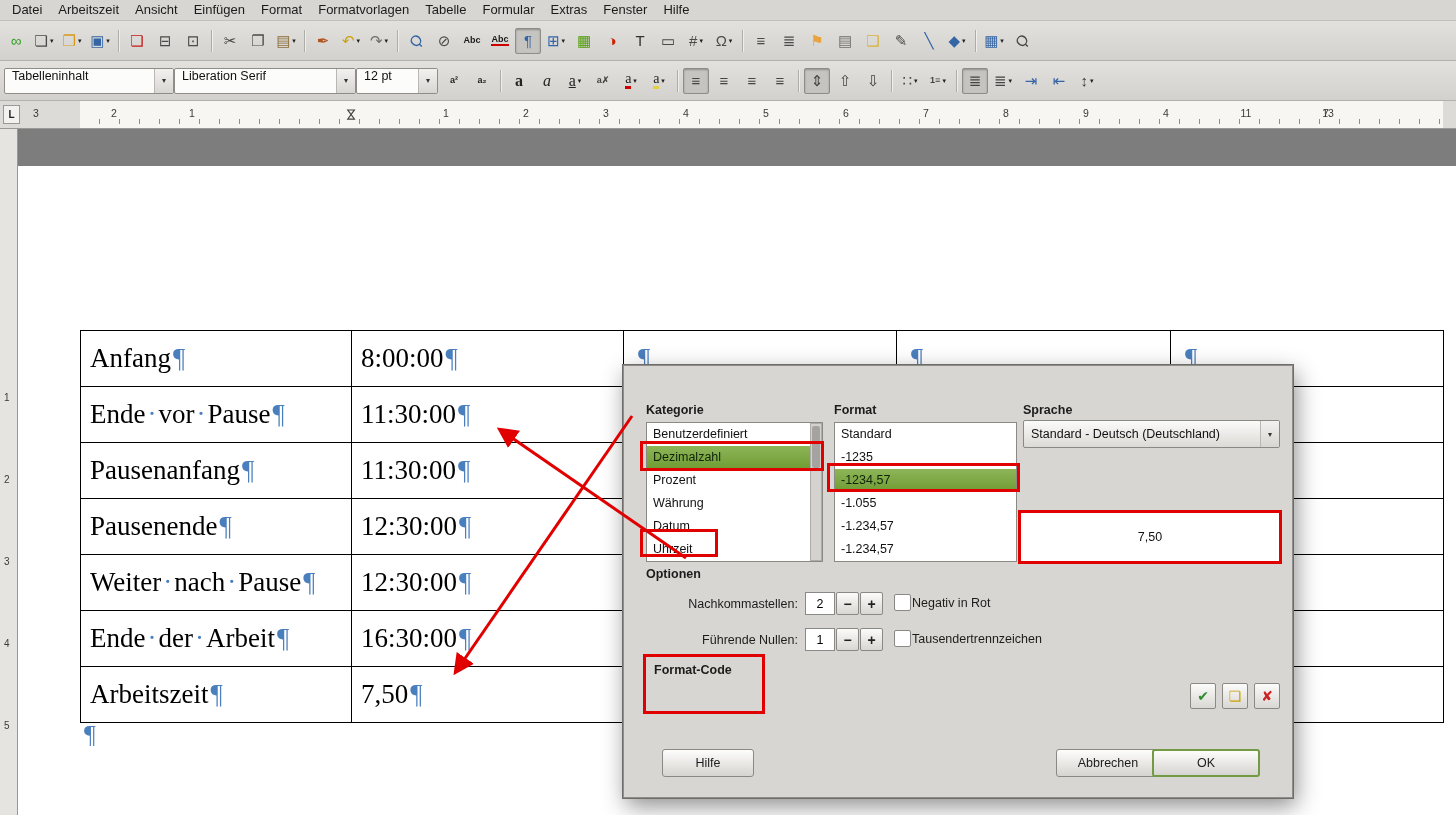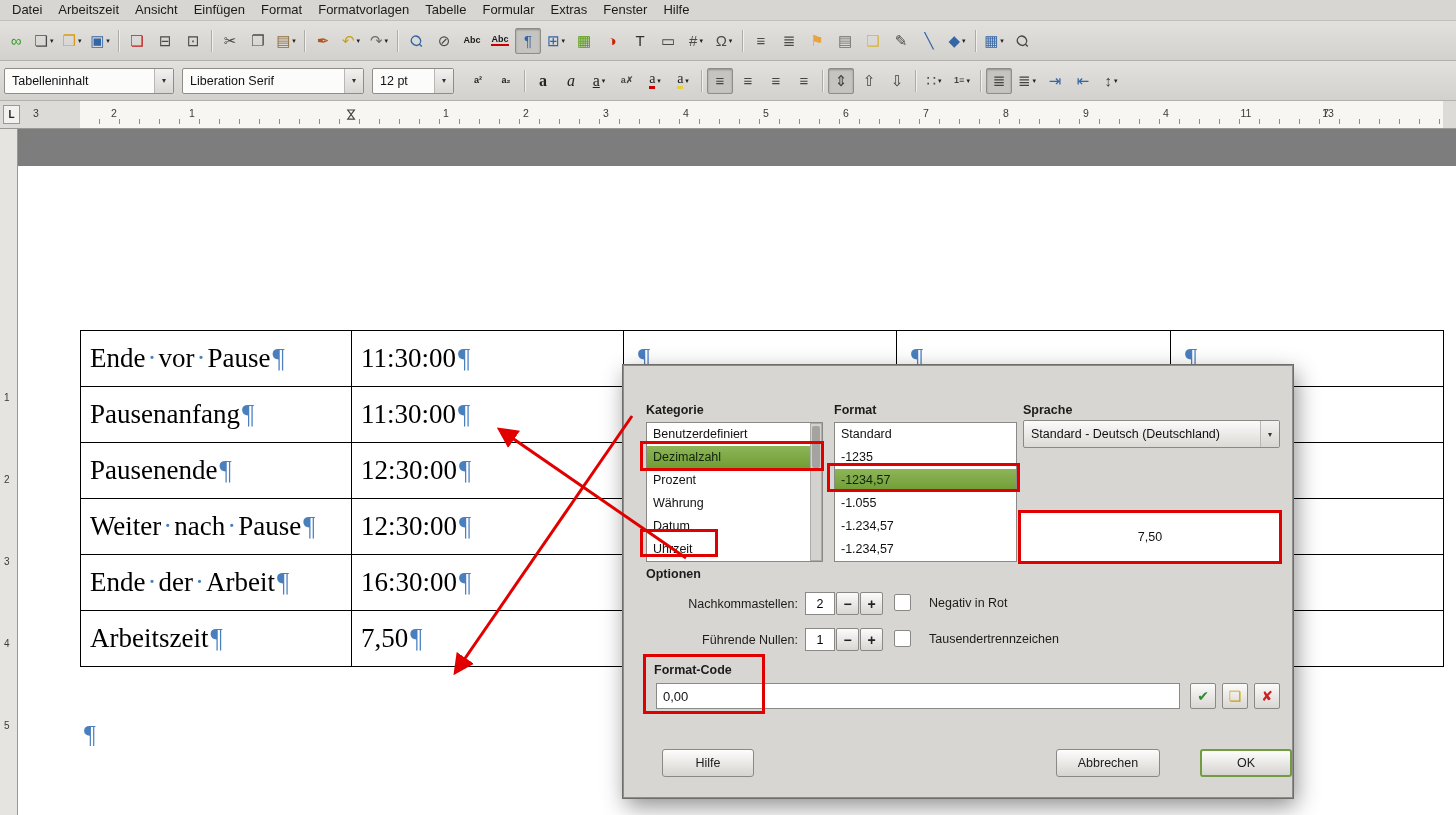--- a/index.html
+++ b/index.html
@@ -25,21 +25,21 @@
   .glyph.i{font-style:italic;font-family:"Liberation Serif",serif;font-size:16px}
   .glyph.u{text-decoration:underline;font-family:"Liberation Serif",serif;font-size:16px}
   .glyph.fc{border-bottom:3px solid #cc0000;font-family:"Liberation Serif",serif;font-size:14px}
   .glyph.hl{border-bottom:3px solid #e6cf3c;font-family:"Liberation Serif",serif;font-size:14px}
   .glyph.redline{border-bottom:2px solid #cc0000}
   .glyph.mag{display:inline-block;transform:rotate(-45deg)}
   .dd{font-size:7px;color:#222;margin-left:2px}
   .tsep{width:1px;height:22px;background:#aeaca9;margin:0 4px;box-shadow:1px 0 0 #f0efed}
 
   .combo{height:26px;border:1px solid #8f8d8a;background:#fcfcfb;border-radius:2px;display:flex;
-         align-items:center;margin-right:8px;box-sizing:border-box}
+         align-items:flex-start;box-sizing:border-box}
   .cval{flex:1;font-size:12.5px;color:#111;padding-left:7px;white-space:nowrap;overflow:hidden}
   .carrow{width:18px;height:100%;border-left:1px solid #b9b7b4;background:linear-gradient(#f2f1ef,#d8d6d3);
           display:flex;align-items:center;justify-content:center;font-size:8px;color:#333}
 
   
   .hruler{position:absolute;left:0;top:101px;width:100%;height:28px;background:#dddbd8;border-bottom:1px solid #9a9895;box-sizing:border-box}
   .ractive{position:absolute;left:80px;top:0;width:1363px;height:100%;background:#f7f6f3}
   .rticks{position:absolute;left:80px;bottom:4px;width:1363px;height:5px;
           background:repeating-linear-gradient(90deg,transparent 0 19px,#8f8d8a 19px 20px)}
   .rnum{position:absolute;top:6px;transform:translateX(-50%);font-size:10.5px;color:#3a3a3a}
@@ -77,21 +77,21 @@
   .dcombo{position:absolute;height:28px;border:1px solid #8b8986;border-radius:2px;background:linear-gradient(#fbfbfa,#dcdad6);
           display:flex;align-items:center;box-sizing:border-box}
   .dcombo .cval{font-size:12.5px}
   .preview{position:absolute;background:#fff;border:3px solid #e10000;display:flex;align-items:center;justify-content:center;
            font-size:12.5px;color:#111;box-sizing:border-box}
   .spinval{position:absolute;background:#fff;border:1px solid #8b8986;display:flex;align-items:center;justify-content:center;
            font-size:12.5px;box-sizing:border-box}
   .spinbtn{position:absolute;width:23px;height:23px;border:1px solid #8b8986;border-radius:2px;
            background:linear-gradient(#fbfbfa,#d9d7d3);display:flex;align-items:center;justify-content:center;
            font-size:14px;font-weight:700;color:#222;box-sizing:border-box}
-  .check{position:absolute;display:flex;align-items:center;gap:18px}
+  .check{position:absolute;display:flex;align-items:center;gap:1px}
   .cbox{width:15px;height:15px;background:#fff;border:1px solid #8b8986;border-radius:2px}
   .clabel{font-size:12.5px;color:#1c1c1c;white-space:nowrap}
   .fcode{position:absolute;border:1px solid #8b8986;background:#fff;font-size:13px;color:#111;
          padding:0 6px;box-sizing:border-box;font-family:"Liberation Sans",sans-serif}
   .sqbtn{position:absolute;width:26px;height:26px;border:1px solid #8b8986;border-radius:2px;
          background:linear-gradient(#fbfbfa,#d9d7d3);display:flex;align-items:center;justify-content:center;
          font-size:14px;box-sizing:border-box}
   .btn{position:absolute;height:28px;border:1px solid #8b8986;border-radius:3px;background:linear-gradient(#fdfdfc,#d6d4d0);
        display:flex;align-items:center;justify-content:center;font-size:12.5px;color:#1c1c1c;box-sizing:border-box}
   .btn.default{border:2px solid #729b44}
@@ -377,20 +377,27 @@
   <table class="doctable">
     <colgroup>
       <col style="width:271px">
         <col style="width:272px">
         <col style="width:273px">
         <col style="width:274px">
         <col style="width:273px">
     </colgroup>
     <tbody>
         <tr>
+          <td>Anfang<span class="pilcrow">¶</span></td>
+          <td>8:00:00<span class="pilcrow">¶</span></td>
+          <td style="padding-left: 12px;"><span class="pilcrow">¶</span></td>
+          <td style="padding-left: 12px;"><span class="pilcrow">¶</span></td>
+          <td style="padding-left: 12px;"><span class="pilcrow">¶</span></td>
+        </tr>
+        <tr>
           <td>Ende<span class="mdot">·</span>vor<span class="mdot">·</span>Pause<span class="pilcrow">¶</span></td>
           <td>11:30:00<span class="pilcrow">¶</span></td>
           <td style="padding-left: 12px;"><span class="pilcrow">¶</span></td>
           <td style="padding-left: 12px;"><span class="pilcrow">¶</span></td>
           <td style="padding-left: 12px;"><span class="pilcrow">¶</span></td>
         </tr>
         <tr>
           <td>Pausenanfang<span class="pilcrow">¶</span></td>
           <td>11:30:00<span class="pilcrow">¶</span></td>
           <td style="padding-left: 12px;"><span class="pilcrow">¶</span></td>
@@ -477,28 +484,27 @@
     <div class="dtext" style="left:22px;top:267px;width:152px;text-align:right">Führende Nullen:</div>
     <div class="spinval" style="left:181px;top:262px;width:30px;height:23px">1</div>
     <div class="spinbtn" style="left:212px;top:262px">−</div>
     <div class="spinbtn" style="left:236px;top:262px">+</div>
     <div class="check" style="left:270px;top:264px">
       <span class="cbox"></span>
       <span class="clabel">Tausendertrennzeichen</span>
     </div>
 
     <div class="dlabel" style="left:30px;top:297px">Format-Code</div>
-    <input class="fcode" style="left: 32px; top: 317px; width: 524px; height: 26px;" value="0,00">
     <div class="sqbtn" style="left:566px;top:317px;color:#2e8b2e">✔</div>
     <div class="sqbtn" style="left:598px;top:317px;color:#c9a108">❏</div>
     <div class="sqbtn" style="left:630px;top:317px;color:#cc2222">✘</div>
 
     <div class="btn" style="left:38px;top:383px;width:92px">Hilfe</div>
     <div class="btn" style="left:432px;top:383px;width:104px">Abbrechen</div>
-    <div class="btn default" style="left:576px;top:383px;width:92px">OK</div>
+    <div class="btn default" style="left:528px;top:383px;width:108px">OK</div>
   </div>
 
   <div class="redbox" style="left:640px;top:441px;width:184px;height:30px"></div>
   <div class="redbox" style="left:640px;top:529px;width:78px;height:28px"></div>
   <div class="redbox" style="left:827px;top:463px;width:193px;height:29px"></div>
   <div class="redbox" style="left:643px;top:654px;width:122px;height:60px"></div>
 
   <svg class="arrows" viewBox="0 0 1456 815">
     <defs>
       <marker id="ah" viewBox="0 0 10 10" refX="7" refY="5" markerWidth="7" markerHeight="7" orient="auto">

